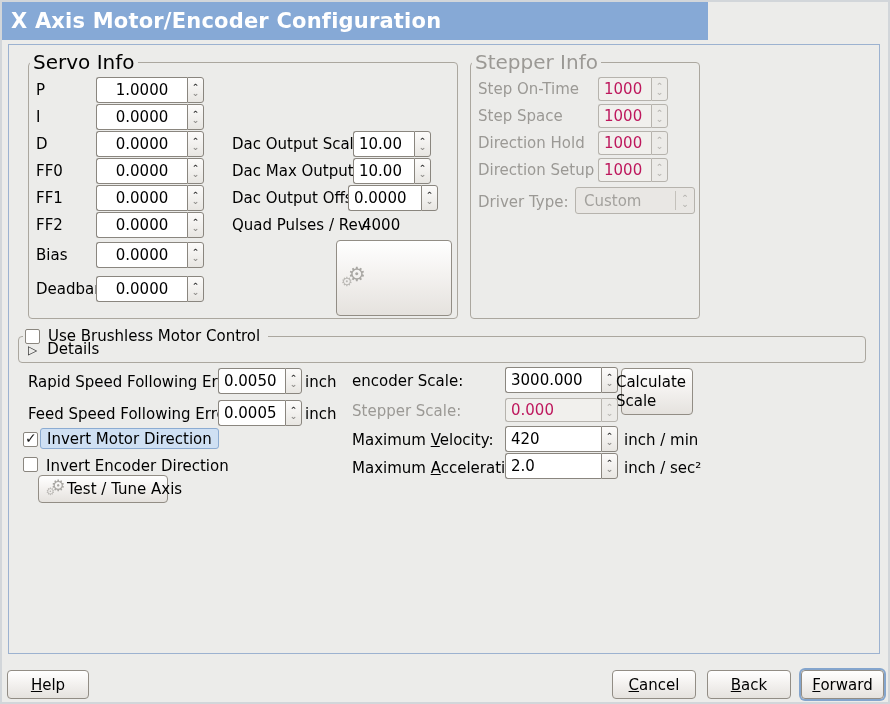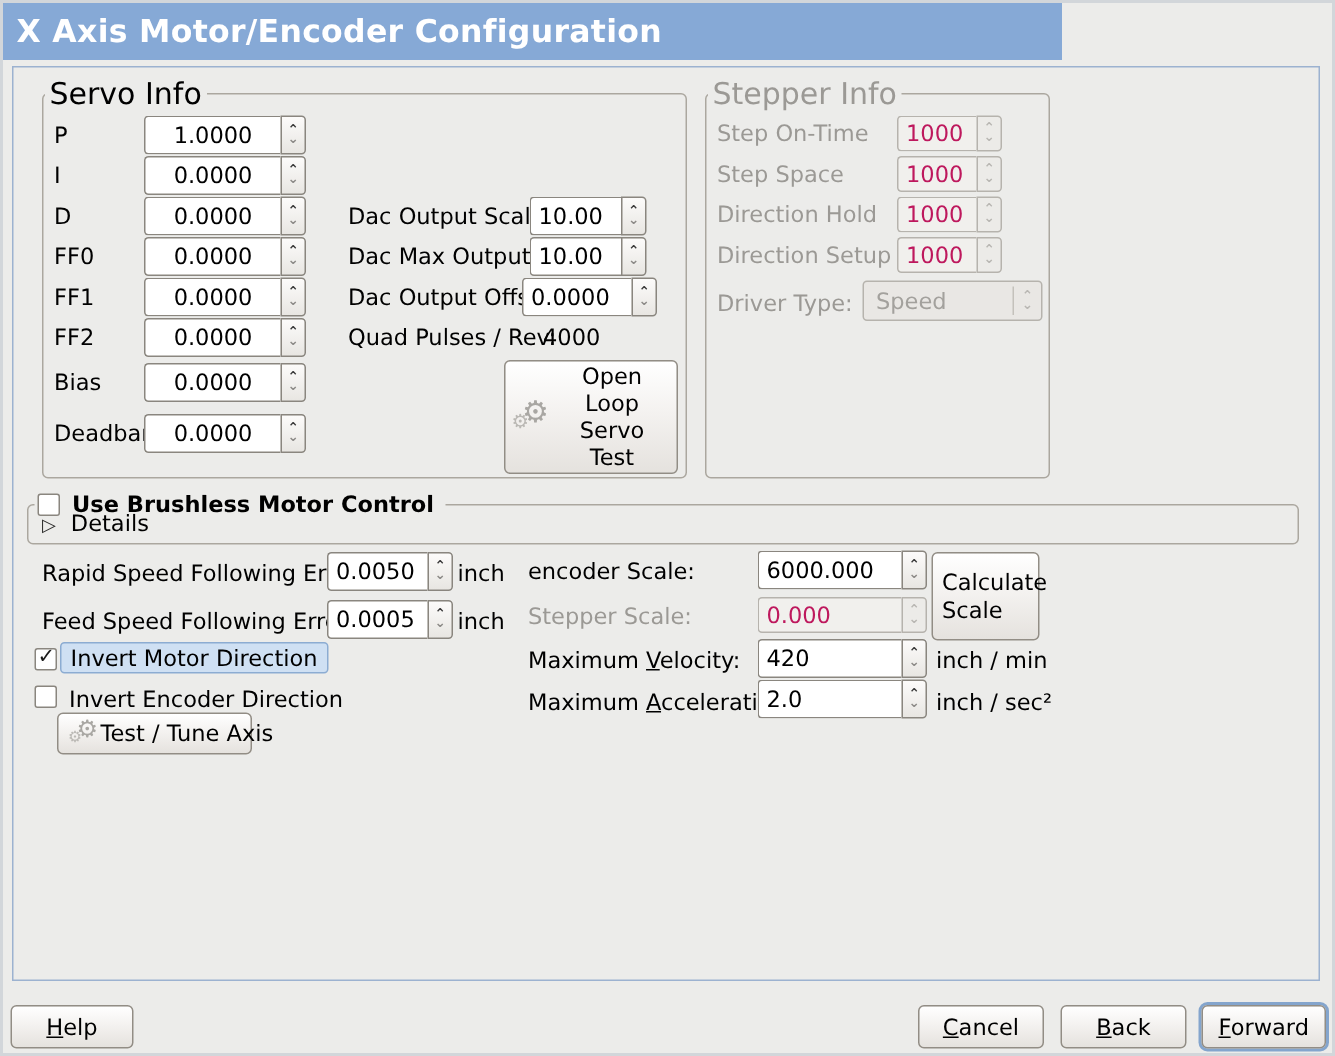--- a/index.html
+++ b/index.html
@@ -7,21 +7,21 @@
     width:890px;height:704px;position:relative;overflow:hidden;
     background:#ececea;color:#000;
     font-family:"DejaVu Sans","Liberation Sans",sans-serif;font-size:15px;
   }
   .window-border{position:absolute;inset:0;border:2px solid #d2d6da;pointer-events:none;z-index:60}
   .header{position:absolute;left:2px;top:2px;width:706px;height:38px;background:var(--header_bg,#86a9d6)}
   .header .title{position:absolute;left:9px;top:0;line-height:38px;font-size:21px;font-weight:bold;color:#fff;letter-spacing:.2px}
   .panel{position:absolute;left:8px;top:44px;width:872px;height:610px;border:1px solid var(--panel_border,#9cb2d0);box-sizing:border-box}
 
   .lbl{position:absolute;font-size:15px;line-height:18px;white-space:nowrap}
-  .bold{font-weight:bold}
+  .bold{font-weight:normal}
   .gray{color:#9b9995}
 
   .frame{position:absolute;border:1px solid #aba79f;border-radius:4px}
   .legend{position:absolute;top:-9px;left:1px;background:#ececea;padding:0 3px;font-size:20px;line-height:16px;white-space:nowrap}
 
   .spin{position:absolute;display:flex;height:26px;box-sizing:border-box}
   .spin .entry{flex:1;background:#fff;border:1px solid #8a867f;border-right:none;border-radius:3px 0 0 3px;
     display:flex;align-items:center;padding:11px 5px;font-size:15px;overflow:hidden;white-space:nowrap}
   .spin.center .entry{justify-content:center}
   .spin .btns{width:17px;box-sizing:border-box;border:1px solid #8a867f;border-radius:0 3px 3px 0;
@@ -164,24 +164,20 @@
 <div class="spin" style="left:348px;top:185px;width:90px">
   <span class="entry">0.0000</span>
   <span class="btns">
       <span class="sa up"></span>
       <span class="sa dn"></span>
     </span>
 </div>
 
 <div class="btn" style="left:336px;top:240px;width:116px;height:76px;justify-content:flex-start;padding:0 4px">
   <span class="gears"></span>
-  <span class="prewrap" style="flex:1">Open
-Loop
-Servo
-Test</span>
 </div>
 
 <div class="frame" style="left:470px;top:62px;width:228px;height:255px">
   <span class="legend gray">Stepper Info</span>
 </div>
 
 <span class="lbl gray" style="left:478px;top:80px">Step On-Time</span>
 <span class="lbl gray" style="left:478px;top:107px">Step Space</span>
 <span class="lbl gray" style="left:478px;top:134px">Direction Hold</span>
 <span class="lbl gray" style="left:478px;top:161px">Direction Setup</span>
@@ -210,21 +206,21 @@
 </div>
 <div class="spin sm disabled" style="left:598px;top:158px;width:70px">
   <span class="entry">1000</span>
   <span class="btns">
       <span class="sa up"></span>
       <span class="sa dn"></span>
     </span>
 </div>
 
 <div class="combo" style="left:575px;top:187px;width:120px;height:27px">
-  <span class="ctext">Speed</span>
+  <span class="ctext">Custom</span>
   <span class="csep"></span>
   <span class="carrows">
       <span class="sa up" style="color:#b9b7b3"></span>
       <span class="sa dn" style="color:#b9b7b3"></span>
     </span>
 </div>
 
 <div class="frame" style="left:18px;top:336px;width:846px;height:25px">
   <div style="position:absolute;left:4px;top:-10px;background:#ececea;padding:0 8px 0 2px;display:flex;align-items:center;height:18px">
     <span class="checkbox" style="position:relative"></span>
@@ -264,27 +260,27 @@
 <span class="checkbox" style="left:23px;top:457px"></span>
 <span class="lbl" style="left:46px;top:457px">Invert Encoder Direction</span>
 
 <div class="btn" style="left:38px;top:475px;width:130px;height:28px;justify-content:flex-start;padding:0 4px">
   <span class="gears" style="transform:scale(.8);flex:0 0 24px"></span>
   <span style="white-space:nowrap">Test / Tune Axis</span>
 </div>
 
 <span class="lbl" style="left:352px;top:372px">encoder Scale:</span>
 <div class="spin" style="left:505px;top:367px;width:113px">
-  <span class="entry">6000.000</span>
-  <span class="btns">
-      <span class="sa up"></span>
-      <span class="sa dn"></span>
-    </span>
-</div>
-<div class="btn" style="left:621px;top:368px;width:72px;height:59px;justify-content:flex-start;padding:0 6px;text-align:left;line-height:19px">
+  <span class="entry">3000.000</span>
+  <span class="btns">
+      <span class="sa up"></span>
+      <span class="sa dn"></span>
+    </span>
+</div>
+<div class="btn" style="left:621px;top:368px;width:72px;height:47px;justify-content:flex-end;padding:0 6px;text-align:left;line-height:19px">
   <span>Calculate Scale</span>
 </div>
 
 <span class="lbl gray" style="left:352px;top:402px">Stepper Scale:</span>
 <div class="spin sm disabled" style="left:505px;top:398px;width:113px">
   <span class="entry">0.000</span>
   <span class="btns">
       <span class="sa up"></span>
       <span class="sa dn"></span>
     </span>

